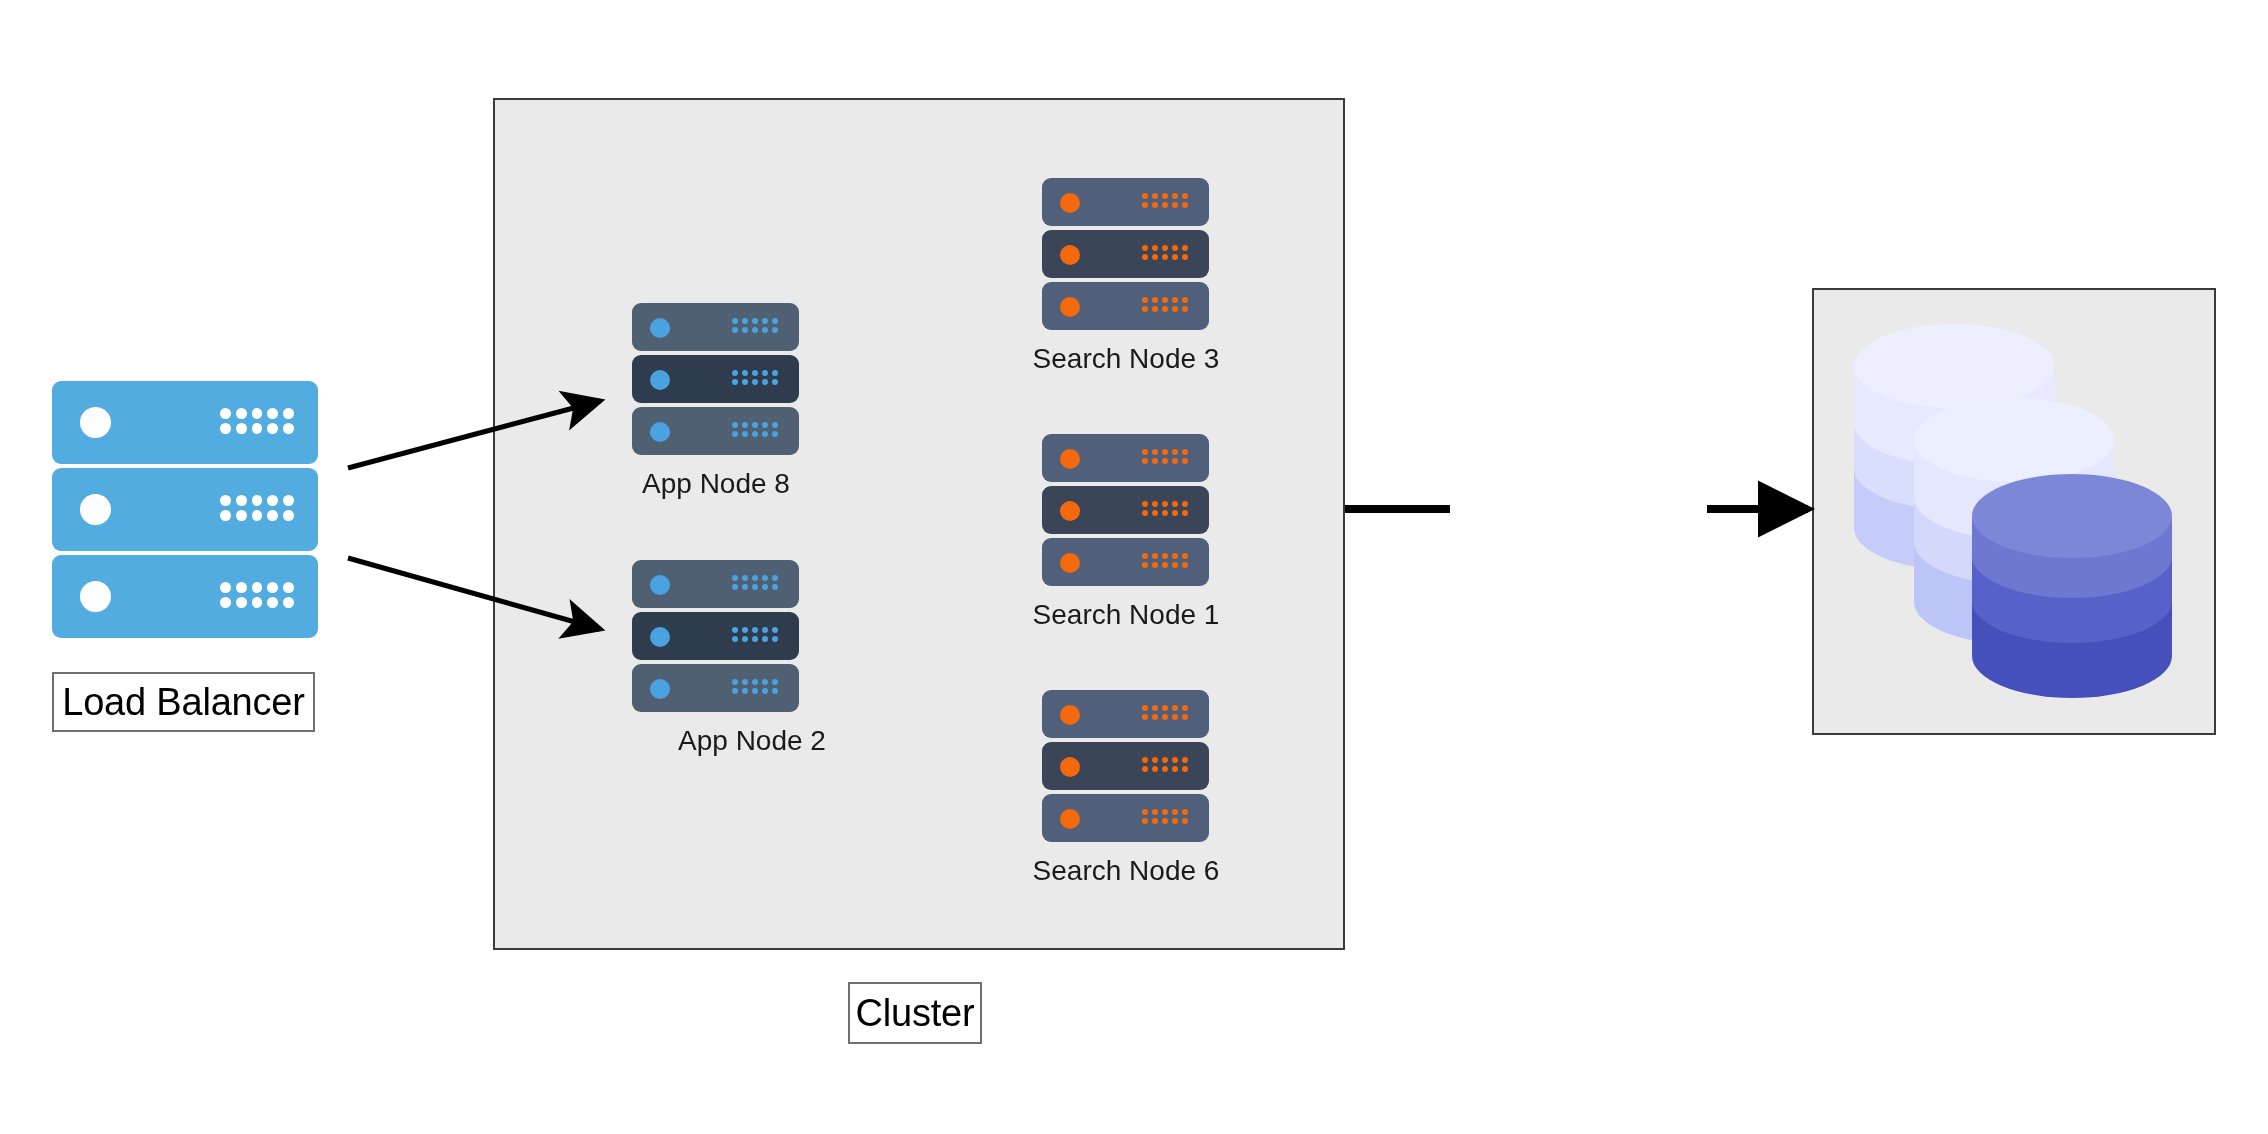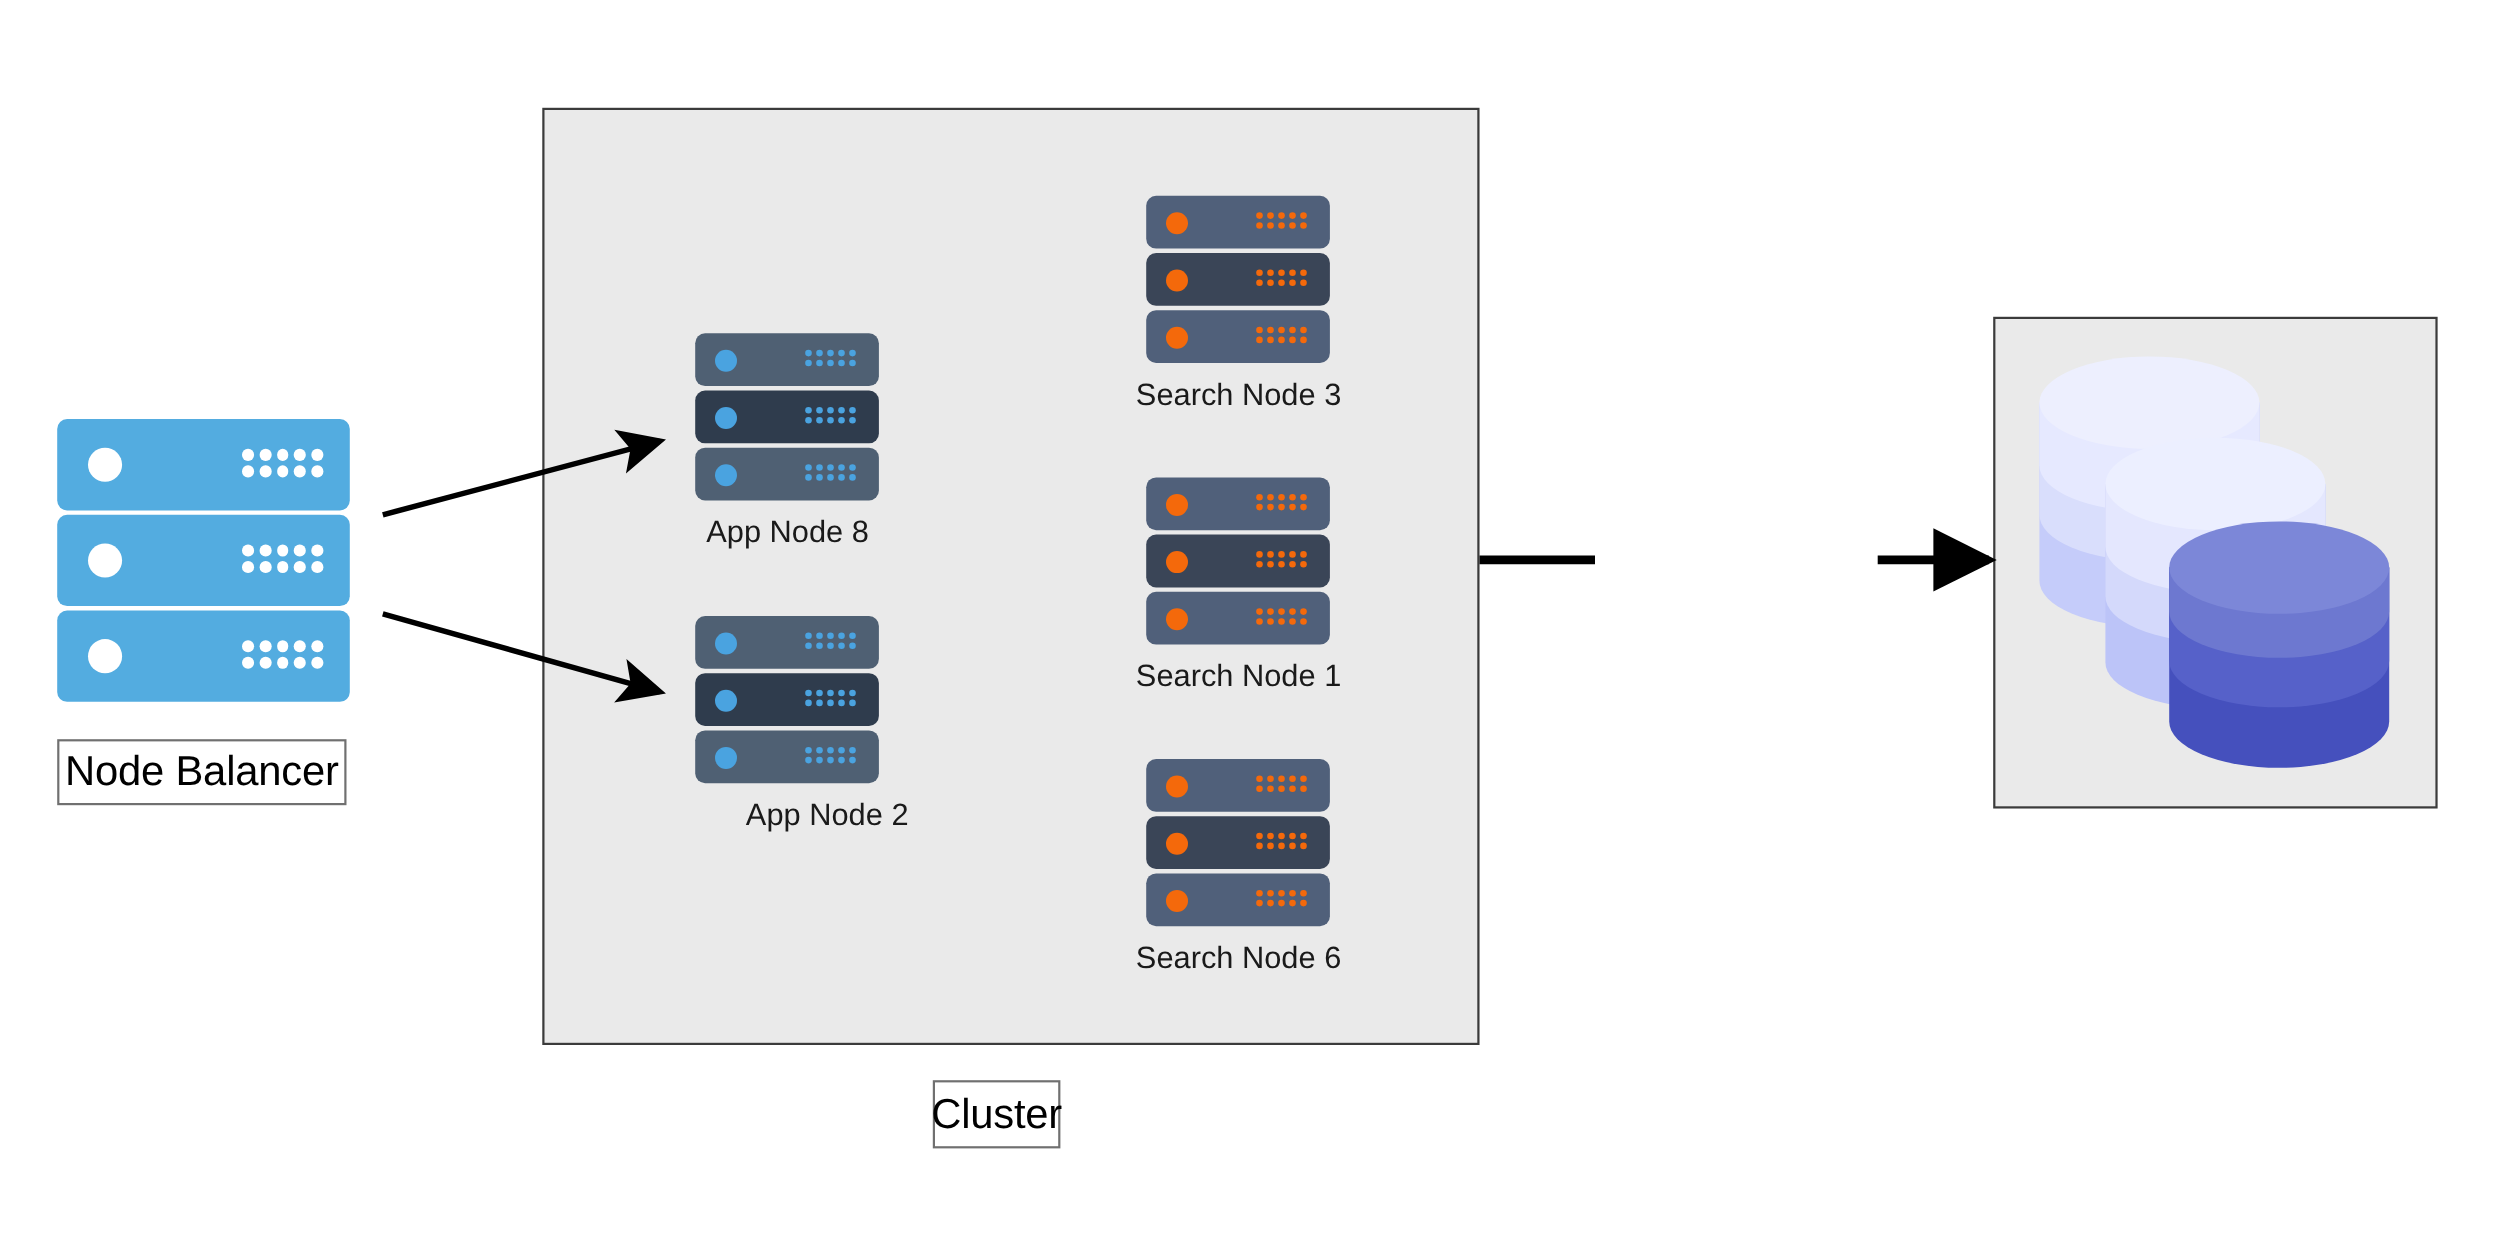--- a/index.html
+++ b/index.html
@@ -174,21 +174,21 @@
           <i style="background:#ffffff"></i>
         <i style="background:#ffffff"></i>
           <i style="background:#ffffff"></i>
           <i style="background:#ffffff"></i>
           <i style="background:#ffffff"></i>
           <i style="background:#ffffff"></i>
       </span>
     </div>
   </div>
 
-  <div class="label-box" id="lb-label" style="left:52px; top:672px; width:263px; height:60px;">Node Balancer</div>
+  <div class="label-box" id="lb-label" style="left:52px; top:672px; width:263px; height:60px;">Load Balancer</div>
 
   <div class="server-stack" id="app1-stack" style="left:632px; top:303px; width:167px;">
     <div class="server-unit" style="height:48px; background:#4f6073;">
       <span class="server-led" style="left:18px; top:15px; width:20px; height:20px; background:#4aa3e0;"></span>
       <span class="server-dots" style="left:100px; top:15px; width:46px; gap:3px 4px;">
         <i style="background:#4aa3e0"></i>
           <i style="background:#4aa3e0"></i>
           <i style="background:#4aa3e0"></i>
           <i style="background:#4aa3e0"></i>
           <i style="background:#4aa3e0"></i>
@@ -421,21 +421,21 @@
         <i style="background:#f4690b"></i>
           <i style="background:#f4690b"></i>
           <i style="background:#f4690b"></i>
           <i style="background:#f4690b"></i>
           <i style="background:#f4690b"></i>
       </span>
     </div>
   </div>
   <div class="caption" style="left:1000px; top:855px; width:252px;">Search Node 6</div>
 
-  <div class="label-box" id="cluster-label" style="left:848px; top:982px; width:116px; height:62px;">Cluster</div>
+  <div class="label-box" id="cluster-label" style="left:848px; top:982px; width:134px; height:62px;">Cluster</div>
 
 
   <div class="db-wrap" id="db-cylinders" style="left:1832px; top:318px; width:370px; height:390px;">
     <svg width="370" height="390" viewBox="0 0 370 390">
 
       <g>
         <path d="M 22 48 L 22 210 A 100 42 0 0 0 222 210 L 222 48 Z" fill="#c5ccfa"></path>
         <path d="M 22 48 L 22 150 A 100 42 0 0 0 222 150 L 222 48 Z" fill="#d9defc"></path>
         <path d="M 22 48 L 22 105 A 100 42 0 0 0 222 105 L 222 48 Z" fill="#e6e9ff"></path>
         <ellipse cx="122" cy="48" rx="100" ry="42" fill="#edeffe"></ellipse>

